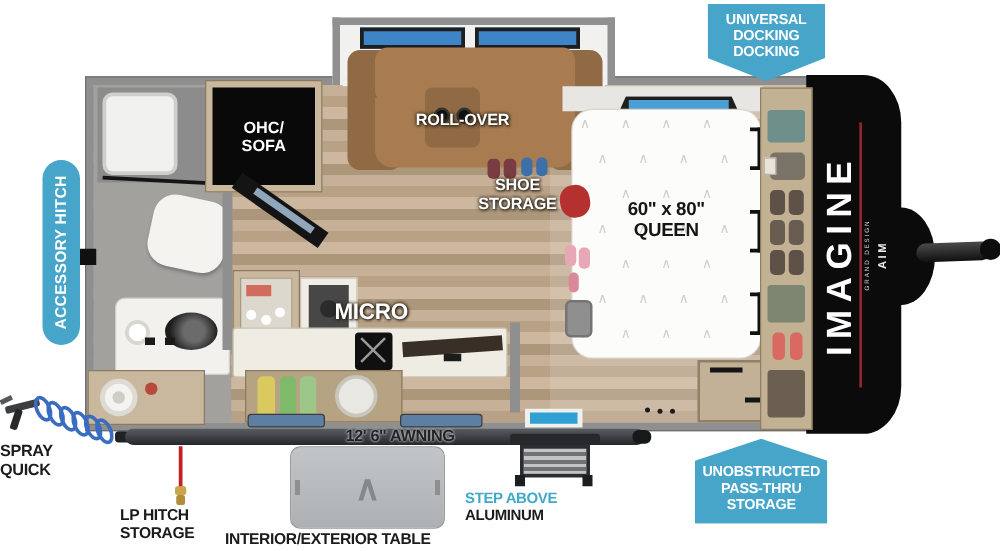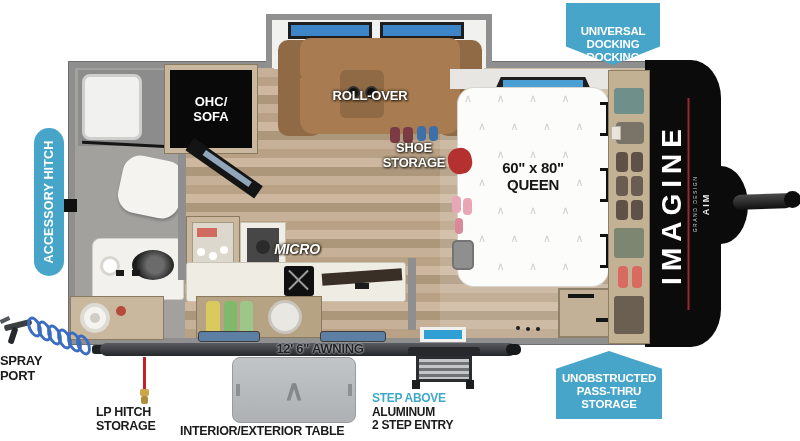--- a/index.html
+++ b/index.html
@@ -3,21 +3,21 @@
 <meta charset="utf-8">
 <style>
   html,body{margin:0;padding:0;background:#ffffff;}
   #stage{position:relative;width:800px;height:441px;background:#ffffff;overflow:hidden;
          font-family:"Liberation Sans", sans-serif;}
   .abs{position:absolute;}
   
   .badge{background:#46a5c8;color:#fff;font-weight:bold;text-align:center;}
   .badge .bl{display:block;font-size:11.5px;line-height:13px;letter-spacing:-0.2px;}
   #uds{left:566px;top:3px;width:94px;height:62px;
-       clip-path:polygon(0 0,100% 0,100% 70%,50% 100%,0 70%);padding-top:22px;box-sizing:border-box;}
+       clip-path:polygon(0 0,100% 0,100% 70%,50% 100%,0 70%);padding-top:7px;box-sizing:border-box;}
   #ups{left:556px;top:351px;width:106px;height:68px;
        clip-path:polygon(0 26%,50% 0,100% 26%,100% 100%,0 100%);padding-top:21px;box-sizing:border-box;}
   #ah{left:34px;top:128px;width:30px;height:148px;border-radius:16px;}
   #ah span{position:absolute;left:50%;top:50%;transform:translate(-50%,-50%) rotate(-90deg);
            white-space:nowrap;font-size:12.5px;letter-spacing:0.2px;}
   
   .xlab{color:#1b1b1b;font-weight:bold;text-align:left;}
   .xlab .bl{display:block;font-size:12px;line-height:13.5px;letter-spacing:-0.3px;}
   
   .ilab{color:#fff;font-weight:bold;text-align:center;
@@ -186,21 +186,21 @@
   <div class="abs shoe" style="left:403px;top:127px;width:10px;height:16px;background:#7a3b42;"></div>
   <div class="abs shoe" style="left:417px;top:126px;width:9px;height:15px;background:#3d6fa8;"></div>
   <div class="abs shoe" style="left:429px;top:126px;width:9px;height:15px;background:#3d6fa8;"></div>
   <div class="abs ilab" style="left:354px;top:141px;width:120px;">
     <span class="bl">SHOE</span>
     <span class="bl">STORAGE</span>
   </div>
   <div class="abs" style="left:452px;top:146px;width:28px;height:30px;background:#b5312f;border-radius:40% 55% 45% 50%;transform:rotate(15deg);"></div>
 
   <div class="abs ilab" style="left:257px;top:242px;width:80px;">
-    <span class="bl" style="font-size:14px;font-style:italic;">MICRO</span>
+    <span class="bl" style="font-size:18px;">MICRO</span>
   </div>
 
   <div class="abs" style="left:450px;top:69px;width:160px;height:20px;background:#e8e6e2;"></div>
   <div class="abs" style="left:495px;top:77px;width:96px;height:13px;background:#1e1e1e;clip-path:polygon(6% 0,94% 0,100% 100%,0 100%);"></div>
   <div class="abs" style="left:503px;top:80px;width:80px;height:8px;background:#4a9fd4;"></div>
 
   <div class="abs" id="bed">
     <div class="bedrow" style="top:4px;">∧        ∧        ∧        ∧</div>
     <div class="bedrow" style="top:32px;left:20px;">∧        ∧        ∧        ∧</div>
     <div class="bedrow" style="top:60px;">∧        ∧        ∧        ∧</div>
@@ -245,35 +245,34 @@
   <div class="abs" style="left:506px;top:344px;width:15px;height:11px;background:#17181a;border-radius:5px;"></div>
   <div class="abs" id="awning-label">12' 6" AWNING</div>
 
   <div class="abs" style="left:408px;top:347px;width:72px;height:9px;background:#26282b;border-radius:3px;"></div>
   <div class="abs rib" style="left:416px;top:356px;width:56px;height:26px;border:3px solid #2b2d30;box-sizing:border-box;"></div>
   <div class="abs" style="left:412px;top:380px;width:8px;height:9px;background:#1c1d1f;"></div>
   <div class="abs" style="left:466px;top:380px;width:8px;height:9px;background:#1c1d1f;"></div>
   <div class="abs xlab" style="left:372px;top:392px;width:120px;">
     <span class="bl" style="color:#3fa9c9;">STEP ABOVE</span>
     <span class="bl">ALUMINUM</span>
-    <span class="bl">2 STEP ENTRY</span>
   </div>
 
   <div class="abs" style="left:4px;top:322px;width:28px;height:6px;background:#3c3f42;transform:rotate(-14deg);border-radius:2px;"></div>
   <div class="abs" style="left:10px;top:327px;width:6px;height:17px;background:#26282b;transform:rotate(18deg);border-radius:2px;"></div>
   <div class="abs" style="left:0px;top:318px;width:10px;height:4px;background:#55585c;transform:rotate(-25deg);"></div>
   <div class="abs coil" style="left:28px;top:316px;"></div>
   <div class="abs coil" style="left:38px;top:320px;"></div>
   <div class="abs coil" style="left:48px;top:324px;"></div>
   <div class="abs coil" style="left:58px;top:328px;"></div>
   <div class="abs coil" style="left:68px;top:331px;"></div>
   <div class="abs coil" style="left:77px;top:334px;"></div>
   <div class="abs xlab" style="left:0px;top:353px;width:80px;">
     <span class="bl" style="font-size:13px;line-height:15px;">SPRAY</span>
-    <span class="bl" style="font-size:13px;line-height:15px;">PORT</span>
+    <span class="bl" style="font-size:13px;line-height:15px;">QUICK</span>
   </div>
 
   <div class="abs" style="left:143px;top:357px;width:3px;height:33px;background:#c32127;"></div>
   <div class="abs" style="left:140px;top:389px;width:9px;height:7px;background:#caa54b;border-radius:2px;"></div>
   <div class="abs" style="left:141px;top:396px;width:7px;height:8px;background:#b08c3a;border-radius:2px;"></div>
   <div class="abs xlab" style="left:96px;top:406px;width:100px;">
     <span class="bl" style="font-size:12.5px;">LP HITCH</span>
     <span class="bl" style="font-size:12.5px;">STORAGE</span>
   </div>
 

